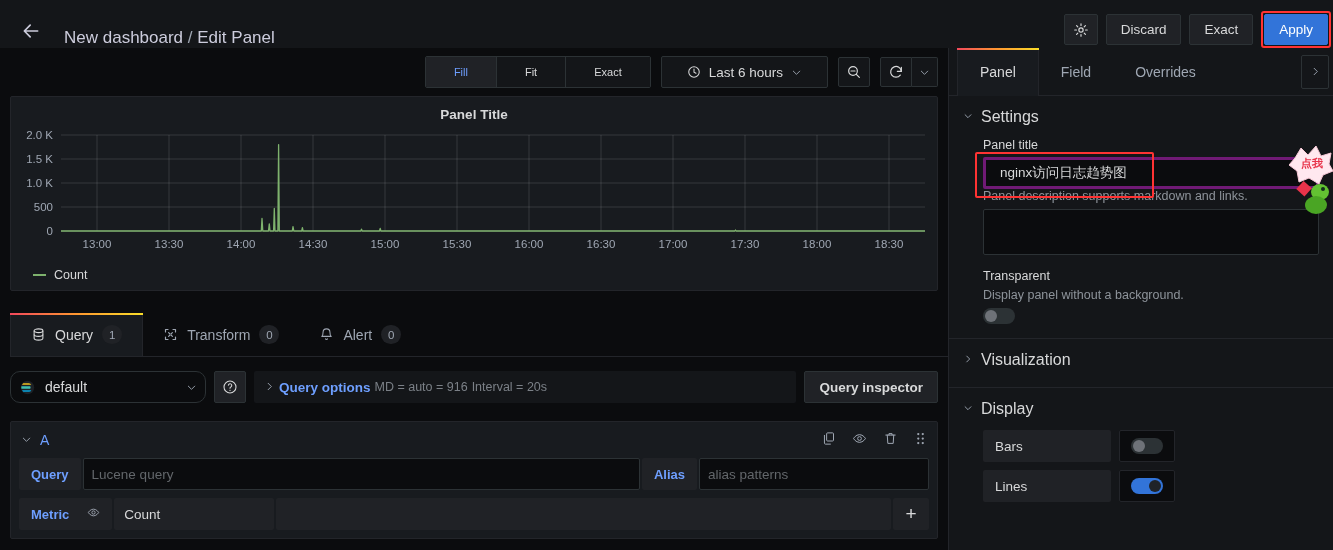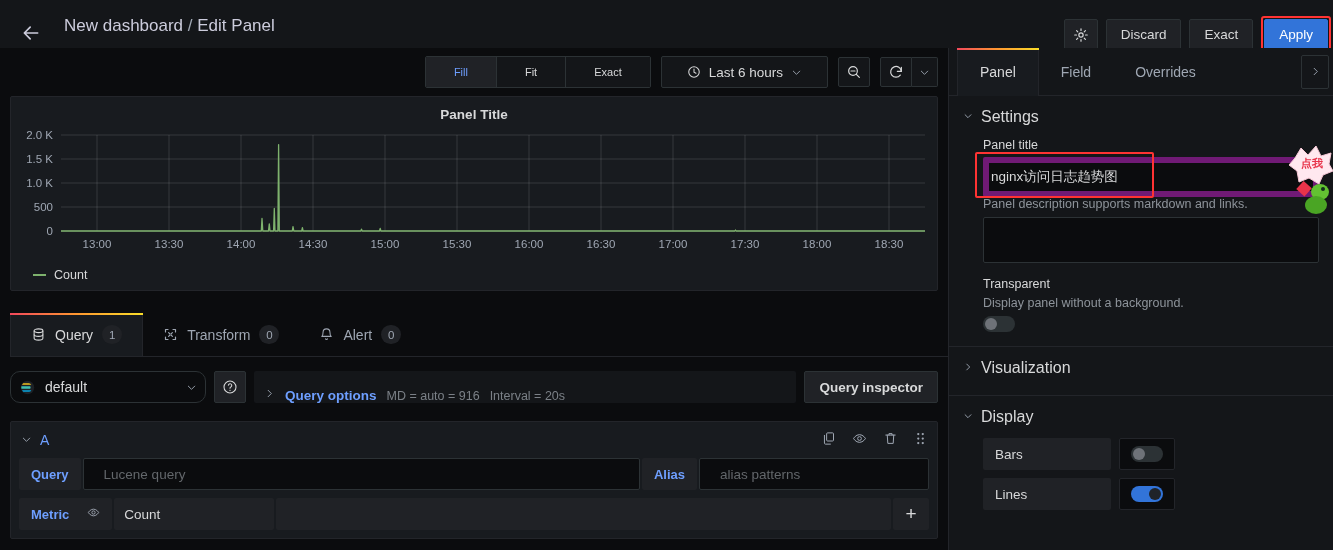--- a/index.html
+++ b/index.html
@@ -7,21 +7,21 @@
     width: 1333px; height: 550px;
     background: #0b0c0e;
     font-family: "Liberation Sans", sans-serif;
     color: #d8d9da;
     overflow: hidden;
   }
   .app { position: relative; width: 1333px; height: 550px; }
 
   
   .topbar {
-    height: 48px; display: flex; align-items: flex-start;
+    height: 48px; display: flex; align-items: flex-end;
     background: #141619; padding: 16px 8px 0 14px;
   }
   .back-btn {
     width: 34px; height: 34px; display: flex; align-items: center;
     justify-content: center; color: #ccccdc; cursor: pointer; border-radius: 2px;
   }
   .crumb { font-size: 17px; margin-left: 16px; color: #ccccdc; }
   .crumb .dim { color: #9fa7b3; }
   .top-right { margin-left: auto; display: flex; align-items: center; gap: 8px; }
   .tbtn {
@@ -113,22 +113,22 @@
     border-radius: 10px; display: flex; align-items: center; padding: 0 8px;
     gap: 9px; font-size: 14px; cursor: pointer;
   }
   .ds-select .nm { flex: 1; }
   .help-btn {
     width: 32px; height: 32px; border: 1px solid #2c3235; background: #202226;
     border-radius: 2px; display: flex; align-items: center; justify-content: center;
     cursor: pointer; color: #d8d9da;
   }
   .qopts {
-    flex: 1; height: 32px; background: #141619; display: flex; align-items: flex-end;
-    gap: 10px; padding: 0 10px; border-radius: 2px;
+    flex: 1; height: 32px; background: #141619; display: flex; align-items: center;
+    gap: 4px; padding: 0 10px; border-radius: 2px;
   }
   .qopts .chev { color: #9fa7b3; }
   .qopts .lnk { color: #6e9fff; font-weight: bold; font-size: 13.5px; cursor: pointer; }
   .qopts .meta { color: #7b8087; font-size: 12.5px; }
   .qi-btn {
     height: 32px; padding: 0 14px; background: #202226; border: 1px solid #2c3235;
     border-radius: 2px; display: flex; align-items: center; font-size: 13.5px;
     font-weight: bold; cursor: pointer; color: #d8d9da;
   }
 
@@ -141,21 +141,21 @@
   .qrow { display: flex; align-items: stretch; padding: 0 8px 8px 8px; gap: 2px; }
   .lbl {
     background: #202226; color: #6e9fff; font-size: 13px; font-weight: bold;
     display: flex; align-items: center; padding: 0 12px; height: 32px;
     border-radius: 2px; white-space: nowrap;
   }
   .lbl.withicon { justify-content: space-between; gap: 18px; }
   .lbl .eye { color: #9fa7b3; }
   .inp {
     height: 32px; background: #0b0c0e; border: 1px solid #2c3235; border-radius: 2px;
-    display: flex; align-items: center; padding: 0 20px; font-size: 13.5px;
+    display: flex; align-items: center; padding: 0 8px; font-size: 13.5px;
     color: #d8d9da; flex: 1;
   }
   .inp .ph { color: #63676b; }
   .sel-static {
     height: 32px; background: #202226; border-radius: 2px; display: flex;
     align-items: center; padding: 0 10px; font-size: 13.5px; color: #d8d9da;
     width: 160px;
   }
   .filler { height: 32px; background: #202226; border-radius: 2px; flex: 1; }
   .plus {
@@ -183,22 +183,22 @@
   }
   .sect-head {
     display: flex; align-items: center; gap: 10px; padding: 12px 14px;
     font-size: 16px; color: #d8d9da; cursor: pointer;
   }
   .sect-head .caret { color: #9fa7b3; font-size: 11px; width: 8px; }
   .sect-body { padding: 0 14px 8px 34px; }
   .fld-label { font-size: 12.5px; color: #d8d9da; margin-bottom: 5px; }
   .fld-desc { font-size: 12.5px; color: #8e949b; margin-bottom: 6px; }
   .text-inp {
-    height: 40px; background: #0b0c0e; border: 6px solid #701a75; border-radius: 2px;
-    display: flex; align-items: center; padding: 0 2px; font-size: 13.5px; color: #d8d9da;
+    height: 32px; background: #0b0c0e; border: 3px solid #701a75; border-radius: 2px;
+    display: flex; align-items: center; padding: 0 14px; font-size: 13.5px; color: #d8d9da;
     position: relative;
   }
   .title-hl { position: relative; }
   .title-hl:after {
     content: ""; position: absolute; left: -8px; top: -5px; width: 175px; height: 42px;
     border: 2px solid #f33; border-radius: 2px; pointer-events: none;
   }
   .area {
     height: 46px; background: #0b0c0e; border: 1px solid #2c3235; border-radius: 2px;
   }

